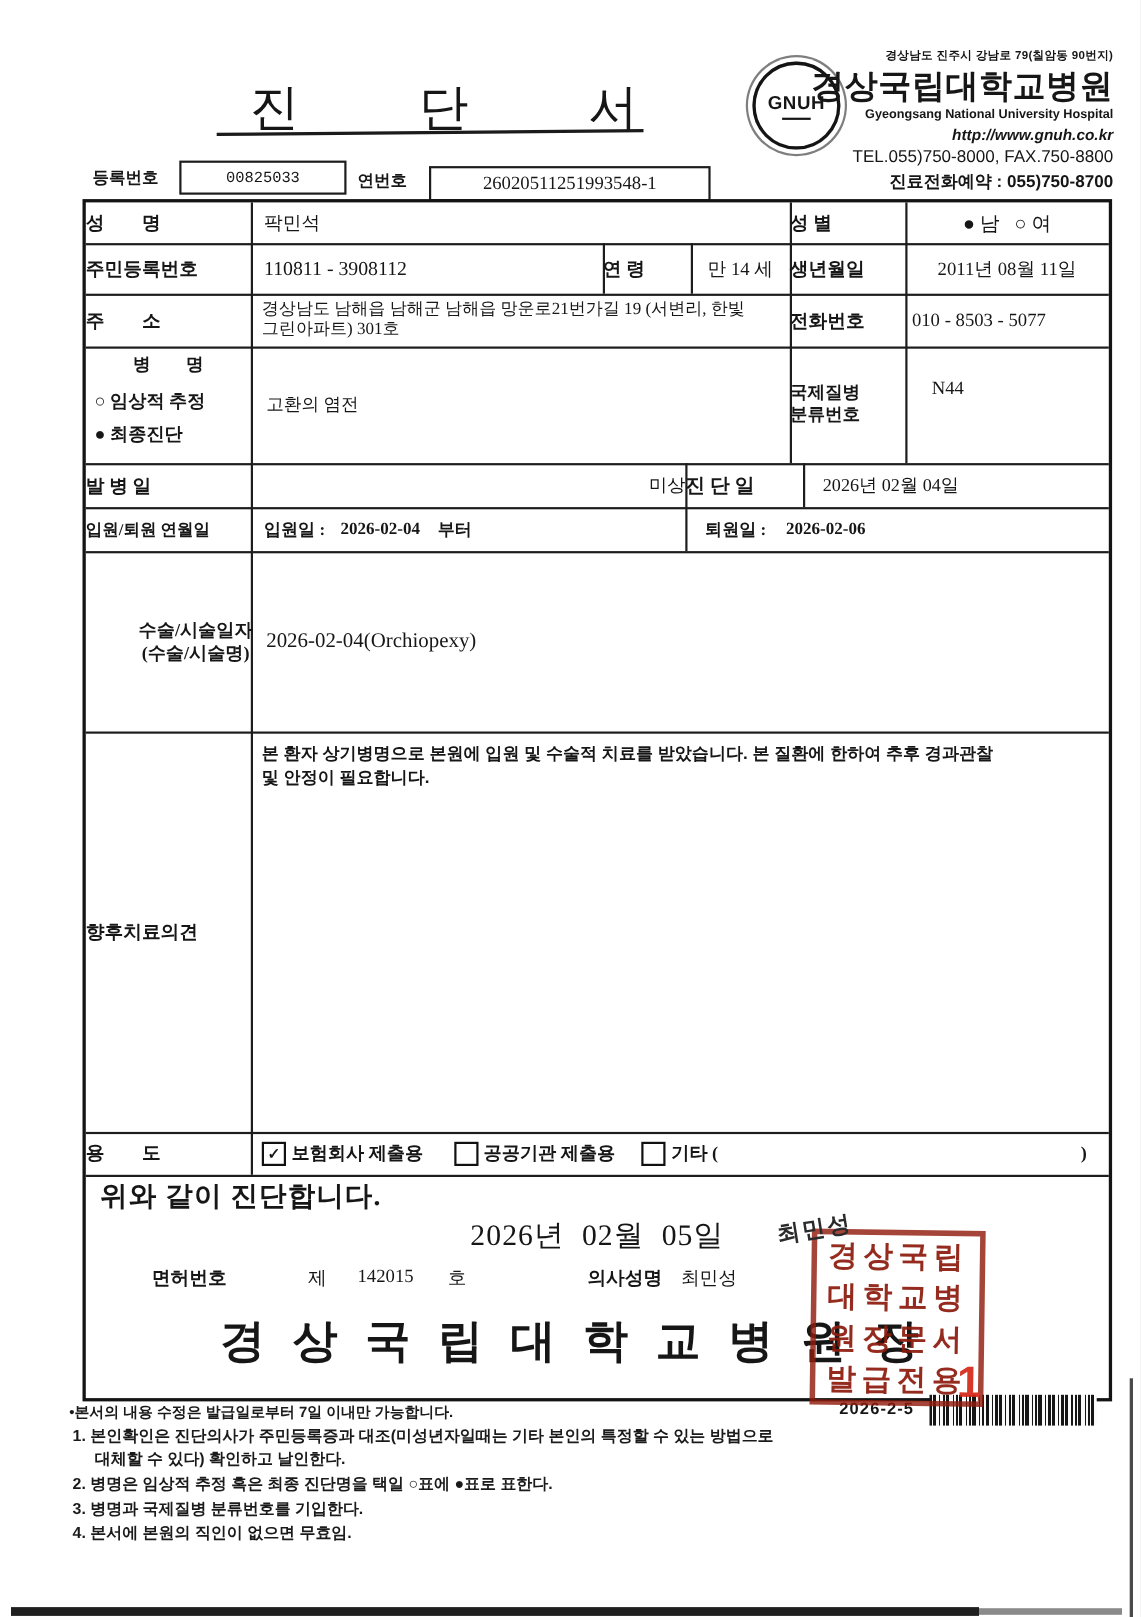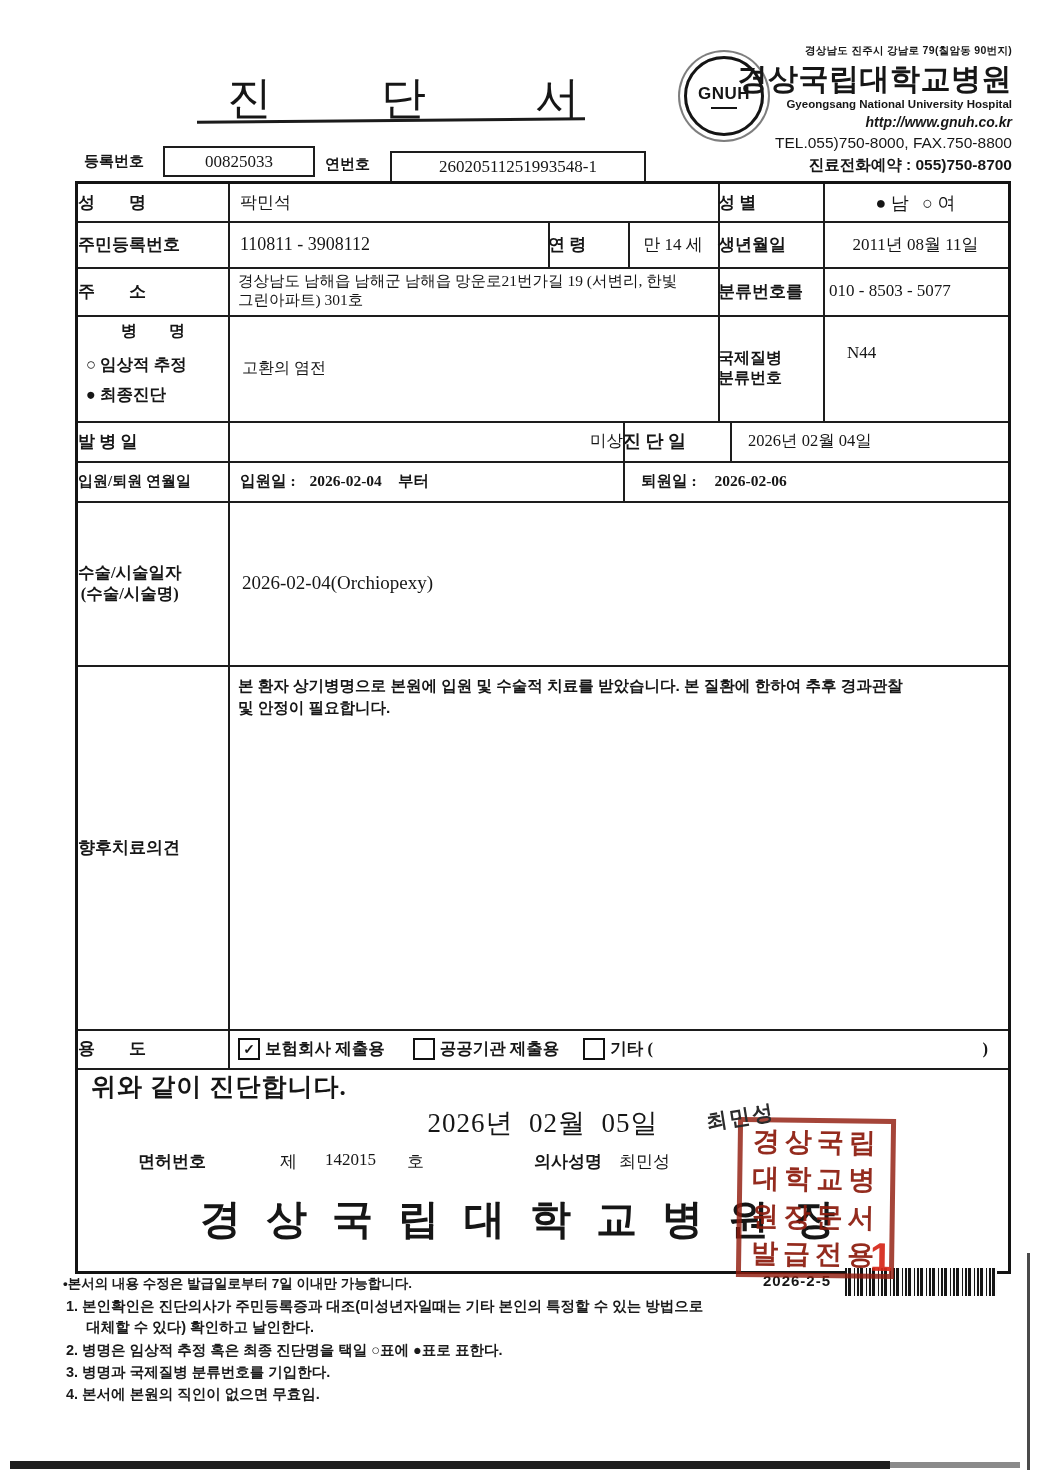--- a/index.html
+++ b/index.html
@@ -36,21 +36,21 @@
   <div class="abs" style="left:700px;top:44px;width:312px;text-align:right;line-height:1;">
     <div style="font:700 10.5px 'Liberation Sans',sans-serif;letter-spacing:.3px;">경상남도 진주시 강남로 79(칠암동 90번지)</div>
     <div style="font-size:30px;font-weight:700;margin-top:6px;letter-spacing:.5px;font-family:'Liberation Sans',sans-serif;">경상국립대학교병원</div>
     <div style="font:700 11.5px 'Liberation Sans',sans-serif;margin-top:4px;">Gyeongsang National University Hospital</div>
     <div style="font:600 14px 'Liberation Sans',sans-serif;margin-top:4px;font-style:italic;">http://www.gnuh.co.kr</div>
     <div style="font:500 15.5px 'Liberation Sans',sans-serif;margin-top:4px;">TEL.055)750-8000, FAX.750-8800</div>
     <div style="font:700 15.5px 'Liberation Sans',sans-serif;margin-top:3px;">진료전화예약 : 055)750-8700</div>
   </div>
 
   <div class="abs sans" style="left:84px;top:152px;font-size:15px;font-weight:700;">등록번호</div>
-  <div class="abs" style="left:163px;top:146px;width:148px;height:27px;border:2px solid #1d1d1d;display:flex;align-items:center;justify-content:center;font-size:17px;">00825033</div>
+  <div class="abs" style="left:163px;top:146px;width:148px;height:27px;border:2px solid #1d1d1d;display:flex;align-items:center;justify-content:center;font-size:14px;font-family:Liberation Mono, monospace;">00825033</div>
   <div class="abs sans" style="left:325px;top:155px;font-size:15px;font-weight:700;">연번호</div>
   <div class="abs" style="left:390px;top:151px;width:252px;height:28px;border:2px solid #1d1d1d;display:flex;align-items:center;justify-content:center;font-size:17px;">26020511251993548-1</div>
 
   <div class="abs" style="left:75px;top:181px;width:930px;height:1087px;border:3px solid #141414;">
 
     <div class="hline" style="top:37px;"></div>
     <div class="hline" style="top:83px;"></div>
     <div class="hline" style="top:131px;"></div>
     <div class="hline" style="top:237px;"></div>
     <div class="hline" style="top:277px;"></div>
@@ -75,21 +75,21 @@
     <div class="cell lab" style="left:0;top:37px;width:150px;height:46px;"><span>주민등록번호</span></div>
     <div class="cell val" style="left:150px;top:37px;width:320px;height:46px;padding-left:12px;font-size:18px;"><span>110811 - 3908112</span></div>
     <div class="cell lab" style="left:470px;top:37px;width:80px;height:46px;"><span>연 령</span></div>
     <div class="cell val" style="left:550px;top:37px;width:90px;height:46px;justify-content:center;"><span>만 14 세</span></div>
     <div class="cell lab" style="left:640px;top:37px;width:105px;height:46px;"><span>생년월일</span></div>
     <div class="cell val" style="left:745px;top:37px;width:185px;height:46px;justify-content:center;font-size:17px;"><span>2011년 08월 11일</span></div>
 
     <div class="cell lab" style="left:0;top:83px;width:150px;height:48px;"><span>주        소</span></div>
     <div class="cell val" style="left:150px;top:83px;width:490px;height:48px;padding-left:10px;font-size:15.5px;line-height:1.2;"><span>경상남도 남해읍 남해군 남해읍 망운로21번가길 19 (서변리, 한빛
 그린아파트) 301호</span></div>
-    <div class="cell lab" style="left:640px;top:83px;width:105px;height:48px;"><span>분류번호를</span></div>
+    <div class="cell lab" style="left:640px;top:83px;width:105px;height:48px;"><span>전화번호</span></div>
     <div class="cell val" style="left:745px;top:83px;width:185px;height:48px;padding-left:6px;font-size:17px;"><span>010 - 8503 - 5077</span></div>
 
     <div class="cell" style="left:0;top:131px;width:150px;height:106px;flex-direction:column;align-items:flex-start;justify-content:flex-start;padding:6px 0 0 0;">
       <span style="font-weight:700;font-size:16px;align-self:center;white-space:pre;">병        명</span>
       <span style="font-weight:700;font-size:16.5px;margin:12px 0 0 8px;">○ 임상적 추정</span>
       <span style="font-weight:700;font-size:16.5px;margin:8px 0 0 8px;">● 최종진단</span>
     </div>
     <div class="cell val" style="left:150px;top:131px;width:490px;height:106px;padding-left:14px;font-size:16px;"><span>고환의 염전</span></div>
     <div class="cell lab" style="left:640px;top:131px;width:105px;height:106px;font-size:16px;line-height:1.25;"><span>국제질병
 분류번호</span></div>
@@ -104,21 +104,21 @@
     <div class="cell val" style="left:150px;top:277px;width:395px;height:40px;padding-left:12px;font-size:15.5px;font-weight:600;">
       <span>입원일 :</span>
       <span style="margin-left:14px;">2026-02-04</span>
       <span style="margin-left:16px;">부터</span>
     </div>
     <div class="cell val" style="left:545px;top:277px;width:385px;height:40px;padding-left:18px;font-size:15.5px;font-weight:600;">
       <span>퇴원일 :</span>
       <span style="margin-left:18px;">2026-02-06</span>
     </div>
 
-    <div class="cell lab" style="left:0;top:317px;width:150px;height:164px;font-size:16.5px;line-height:1.3;"><span>수술/시술일자
+    <div class="cell lab" style="left:0;top:317px;width:150px;height:164px;font-size:16.5px;line-height:1.3;padding-left:48px;"><span>수술/시술일자
 (수술/시술명)</span></div>
     <div class="cell val" style="left:150px;top:317px;width:780px;height:164px;padding-left:14px;font-size:19px;align-items:center;"><span>2026-02-04(Orchiopexy)</span></div>
 
     <div class="cell" style="left:150px;top:481px;width:780px;height:364px;align-items:flex-start;padding:10px 8px 0 10px;font:600 15.5px 'Liberation Sans',sans-serif;line-height:1.45;"><span>본 환자 상기병명으로 본원에 입원 및 수술적 치료를 받았습니다. 본 질환에 한하여 추후 경과관찰
 및 안정이 필요합니다.</span></div>
     <div class="cell lab" style="left:0;top:481px;width:150px;height:364px;"><span>향후치료의견</span></div>
 
     <div class="cell lab" style="left:0;top:845px;width:150px;height:39px;"><span>용        도</span></div>
     <div class="cell" style="left:150px;top:845px;width:780px;height:39px;padding-left:10px;font-size:16.5px;font-weight:600;">
       <span class="cb">✓</span>

